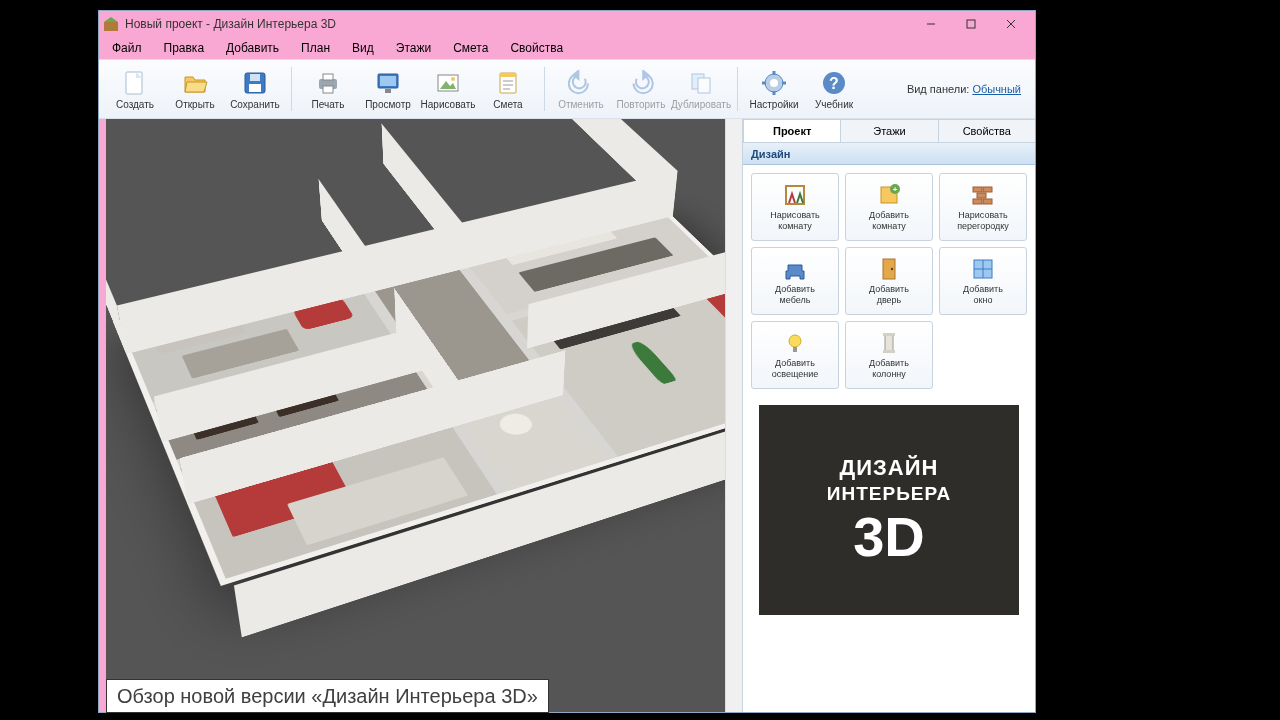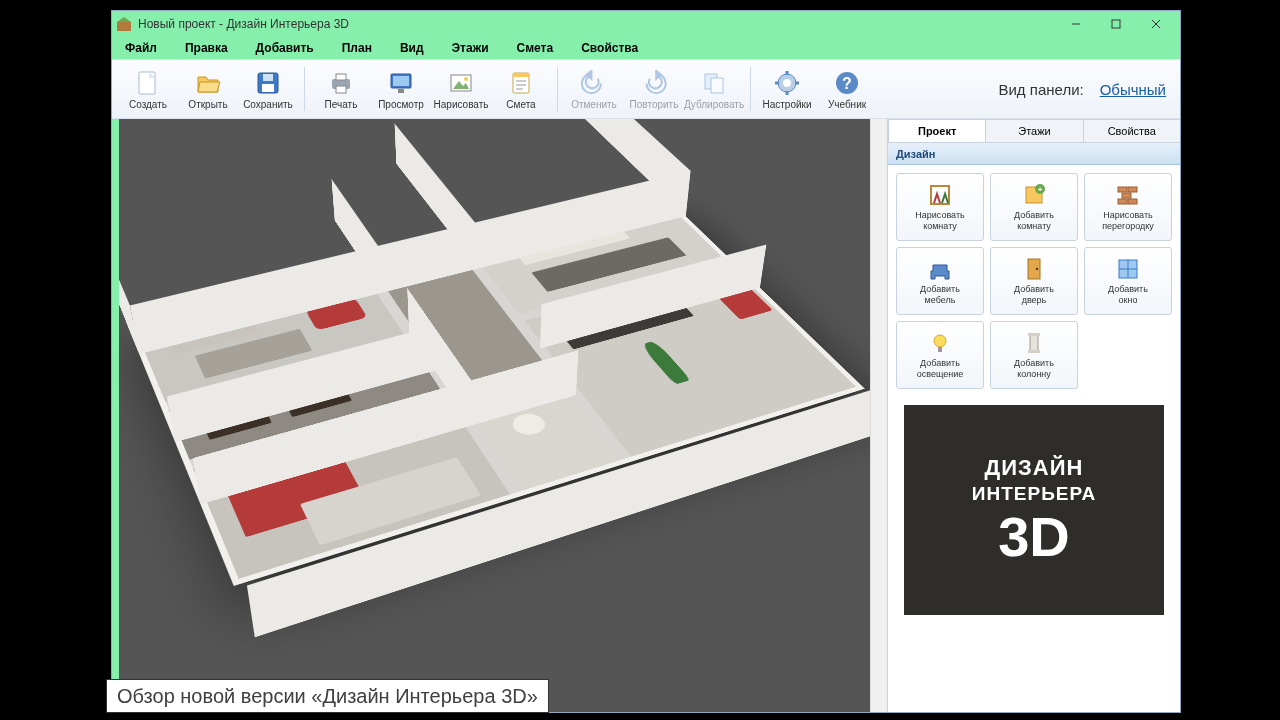--- a/index.html
+++ b/index.html
@@ -1,30 +1,30 @@
 <!DOCTYPE html>
 <html><head>
 <meta charset="utf-8">
 <style>
 * { margin:0; padding:0; box-sizing:border-box; font-family:"Segoe UI",Tahoma,sans-serif; }
 body { background:#000; width:1280px; height:720px; overflow:hidden; position:relative; }
-.app-window { position:absolute; left:111px; top:10px; width:1070px; height:703px; background:#86efac; border:1px solid #8fa8c3; display:flex; flex-direction:column; }
+.app-window { position:absolute; left:98px; top:10px; width:938px; height:703px; background:#f9a8d4; border:1px solid #8fa8c3; display:flex; flex-direction:column; }
 .titlebar { height:26px; display:flex; align-items:center; padding:0 4px; font-size:12px; color:#333; }
 .titlebar .app-icon { width:16px; height:16px; margin-right:6px; display:flex; align-items:center; justify-content:center; }
 .titlebar .title { flex:1; }
 .win-btns { display:flex; margin-left:auto; }
 .win-btn { width:40px; height:26px; display:flex; align-items:center; justify-content:center; font-size:11px; color:#333; }
-.menubar { height:22px; display:flex; align-items:center; padding:0 6px; font-size:12px; gap:14px;font-weight:bold; }
+.menubar { height:22px; display:flex; align-items:center; padding:0 6px; font-size:12px; gap:8px; }
 .menubar span { padding:2px 7px; cursor:default; }
 .toolbar { height:60px; border-top:1px solid #d9e2ec; border-bottom:1px solid #d9e2ec; background:linear-gradient(#fbfcfe,#eef3f9); display:flex; align-items:center; padding:0 6px; }
 .tool-btn { width:60px; height:56px; display:flex; flex-direction:column; align-items:center; justify-content:center; font-size:10px; color:#333; border:1px solid transparent; border-radius:3px; cursor:default; }
 .tool-btn.disabled { opacity:0.45; }
 .tool-icon { width:28px; height:28px; margin-bottom:2px; display:flex; align-items:center; justify-content:center; }
 .tool-sep { width:1px; height:44px; background:#cdd9e6; margin:0 6px; }
-.toolbar-right { margin-left:auto; font-size:15px; color:#333; display:flex; align-items:center; gap:16px; padding-right:8px; }
+.toolbar-right { margin-left:auto; font-size:11px; color:#333; display:flex; align-items:center; gap:3px; padding-right:8px;text-align:center; }
 .toolbar-right a { color:#1a5da8; text-decoration:underline; }
 .main-area { flex:1; display:flex; overflow:hidden;padding-left:7px; }
 .viewport { flex:1; background:#555; position:relative; overflow:hidden; border-right:1px solid #c7d3df; }
 .floorplan { position:absolute; inset:0; }
 .vp-scroll { position:absolute; right:0; top:0; width:17px; height:100%; background:#f0f0f0; border-left:1px solid #ddd; }
 .sidebar { width:292px; background:#fff; display:flex; flex-direction:column; }
 .side-tabs { height:24px; display:flex; border-bottom:1px solid #c7d3df; }
 .side-tab { flex:1; display:flex; align-items:center; justify-content:center; font-size:11px; border:1px solid #c7d3df; border-bottom:none; margin-right:-1px; background:#f0f4f8; cursor:default; }
 .side-tab.active { background:#fff; font-weight:600; }
 .panel-head { height:22px; background:linear-gradient(#e7f0fa,#cde0f3); border-bottom:1px solid #a9c4de; display:flex; align-items:center; padding:0 8px; font-size:11px; font-weight:700; color:#204a7a; }

